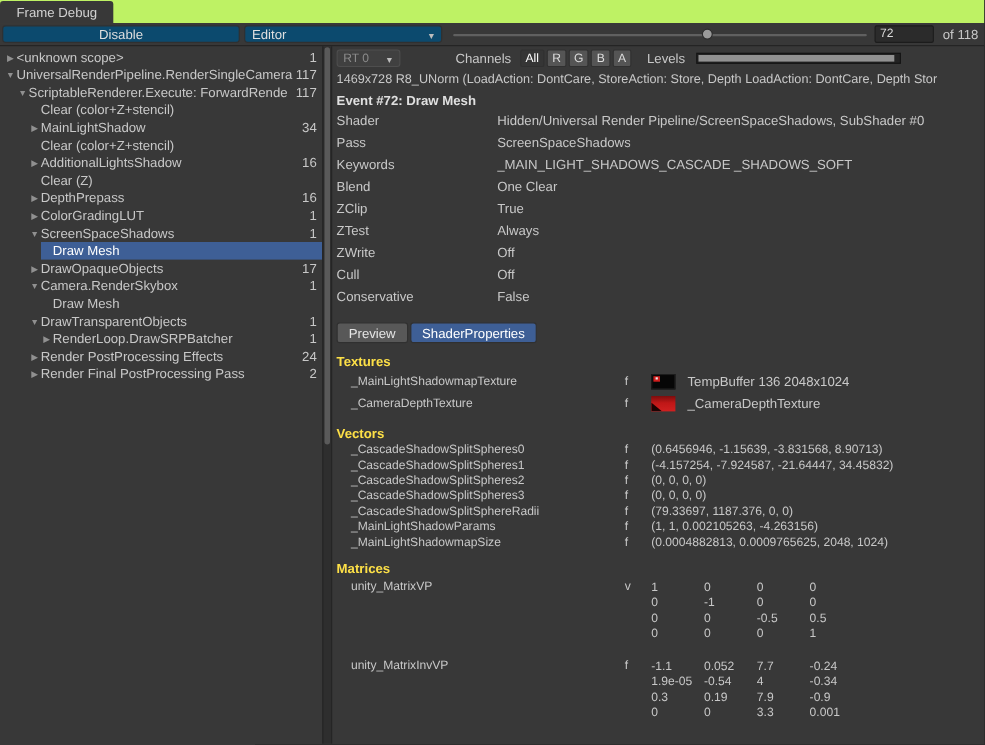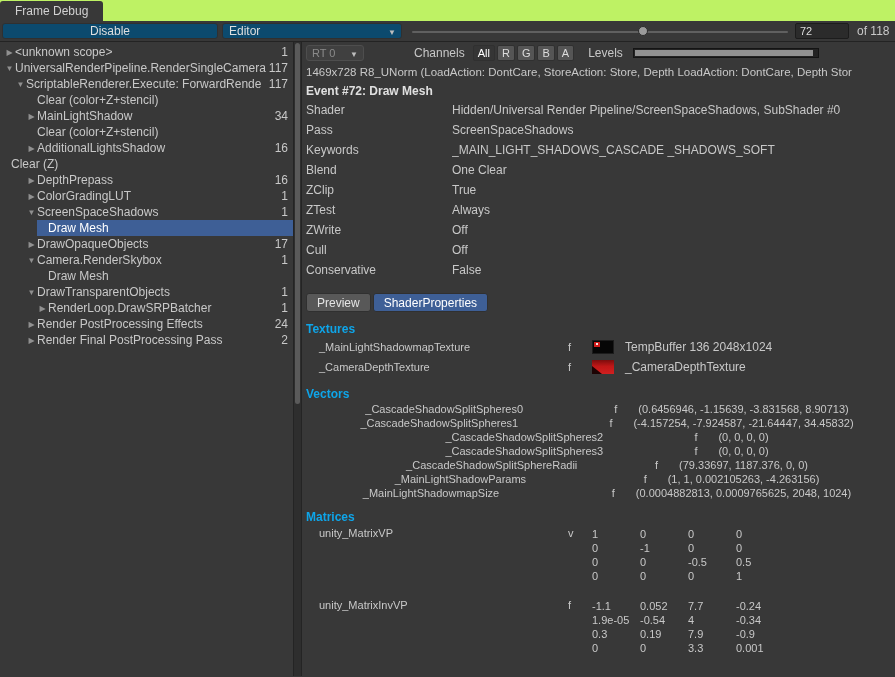--- a/index.html
+++ b/index.html
@@ -67,32 +67,32 @@
   .format-line { height:17px; line-height:17px; white-space:nowrap; overflow:hidden; font-size:11.5px; }
   .event-title { height:18px; line-height:18px; font-weight:bold; color:#e0e0e0; margin-top:1px; }
   .prop-row { display:flex; align-items:center; height:20px; }
   .prop-value { white-space:nowrap; overflow:hidden; }
   .tabs-row { display:flex; margin-top:13px; gap:2px; }
   .tab-btn {
     height:19px; padding:0 10px; background:#585858; border:1px solid #303030; border-radius:3px;
     display:flex; align-items:center; color:#e4e4e4; font-size:12px;
   }
   .tab-btn.active { background:var(--selection); color:#ffffff; }
-  .section-title { font-weight:bold; color:#0ea5e9; height:16px; line-height:16px; margin-top:9px; }
+  .section-title { font-weight:bold; color:#fde047; height:16px; line-height:16px; margin-top:9px; }
   .pname { width:262px; padding-left:13px; flex:none; font-size:11px; white-space:nowrap; overflow:hidden; }
   .ptype { width:24px; flex:none; font-size:11px; }
   .tex-row { display:flex; align-items:center; height:20px; }
   .tex-thumb { width:22px; height:14px; flex:none; margin-right:11px; position:relative; overflow:hidden; }
   .thumb-shadowmap { background:#060606; border:1px solid #1c1c1c; }
   .thumb-shadowmap::before { content:''; position:absolute; left:1px; top:1px; width:6px; height:5px; background:#cf1d1d; }
   .thumb-shadowmap::after { content:''; position:absolute; left:3px; top:2px; width:2px; height:2px; background:#eeeeee; }
   .thumb-depth { background:linear-gradient(180deg,#7c0d0d 0%, #c01717 45%, #d02020 100%); }
   .thumb-depth::before { content:''; position:absolute; left:0; bottom:0; width:10px; height:8px; background:#1d0303; clip-path:polygon(0 0, 0 100%, 100% 100%); }
   .tex-value { font-size:12px; white-space:nowrap; }
-  .vec-row { display:flex; align-items:center; height:14px;justify-content:center; }
+  .vec-row { display:flex; align-items:center; height:14px; }
   .vec-value { font-size:11px; white-space:nowrap; }
   .mat-block { display:flex; align-items:flex-start; margin-top:2px; margin-bottom:16px; }
   .mat-grid { display:grid; grid-template-columns:48px 48px 48px 48px; font-size:11px; line-height:14px; }
 </style>
 </head>
 <body>
 
 <div class="window">
 
   <div class="tabstrip">
@@ -148,21 +148,21 @@
         <div class="tree-row" style="padding-left: 26px;">
           <span class="expander"></span>
           <span class="tree-label">Clear (color+Z+stencil)</span>
           <span class="tree-count"></span>
         </div>
         <div class="tree-row" style="padding-left: 26px;">
           <span class="expander">▶</span>
           <span class="tree-label">AdditionalLightsShadow</span>
           <span class="tree-count">16</span>
         </div>
-        <div class="tree-row" style="">
+        <div class="tree-row" style="padding-left: 26px;">
           <span class="expander"></span>
           <span class="tree-label">Clear (Z)</span>
           <span class="tree-count"></span>
         </div>
         <div class="tree-row" style="padding-left: 26px;">
           <span class="expander">▶</span>
           <span class="tree-label">DepthPrepass</span>
           <span class="tree-count">16</span>
         </div>
         <div class="tree-row" style="padding-left: 26px;">

